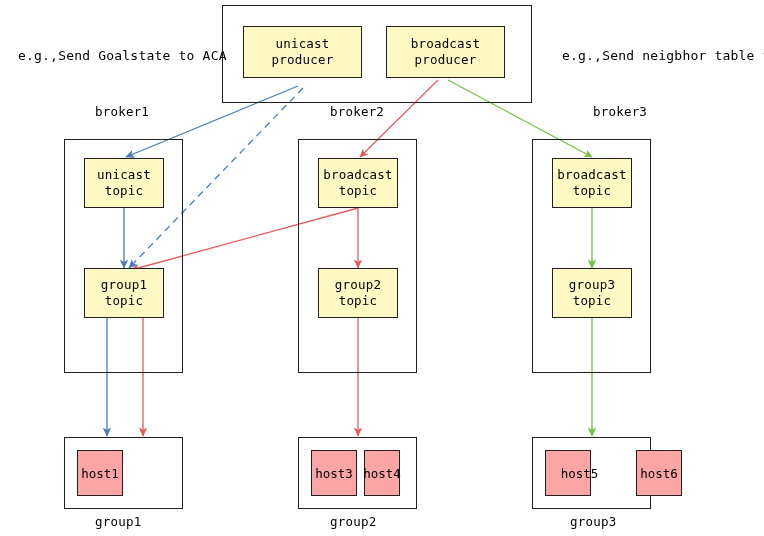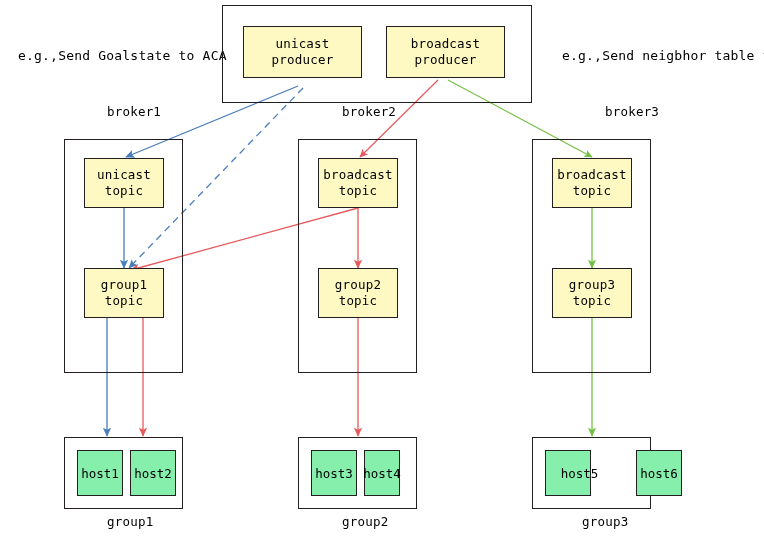--- a/index.html
+++ b/index.html
@@ -42,35 +42,34 @@
     color: #000000;
     font-size: 12.5px;
     letter-spacing: 0.2px;
     z-index: 3;
   }
   .node span { display: block; white-space: nowrap; }
   .hostnode {
     position: absolute;
     box-sizing: border-box;
     border: 1.4px solid #231f20;
-    background: #86efac;
+    background: #fca5a5;
     display: flex;
     align-items: center;
     justify-content: center;
     color: #000000;
     font-size: 12.5px;
     z-index: 3;
   }
   .caption {
     position: absolute;
     color: #000000;
     font-size: 12.5px;
     white-space: nowrap;
     letter-spacing: 0.2px;
-    margin-left: 12px;
   }
   .note {
     position: absolute;
     color: #000000;
     font-size: 13px;
     white-space: nowrap;
     letter-spacing: 0.2px;
   }
 </style>
 </head>
@@ -161,23 +160,20 @@
   </div>
   <div class="node" style="left:552px; top:268px; width:80px; height:50px;">
     <span>group3</span>
     <span>topic</span>
   </div>
 
   <div class="container-box" style="left:64px; top:437px; width:119px; height:72px;"></div>
   <div class="hostnode" style="left:77px; top:450px; width:46px; height:46px;">
     <span>host1</span>
   </div>
-  <div class="hostnode" style="left:130px; top:450px; width:46px; height:46px;">
-    <span>host2</span>
-  </div>
   <div class="caption" style="left:95px; top:514px;">group1</div>
 
   <div class="container-box" style="left:298px; top:437px; width:119px; height:72px;"></div>
   <div class="hostnode" style="left:311px; top:450px; width:46px; height:46px;justify-content:center;">
     <span>host3</span>
   </div>
   <div class="hostnode" style="left:364px; top:450px; width:36px; height:46px;">
     <span>host4</span>
   </div>
   <div class="caption" style="left:330px; top:514px;">group2</div>

